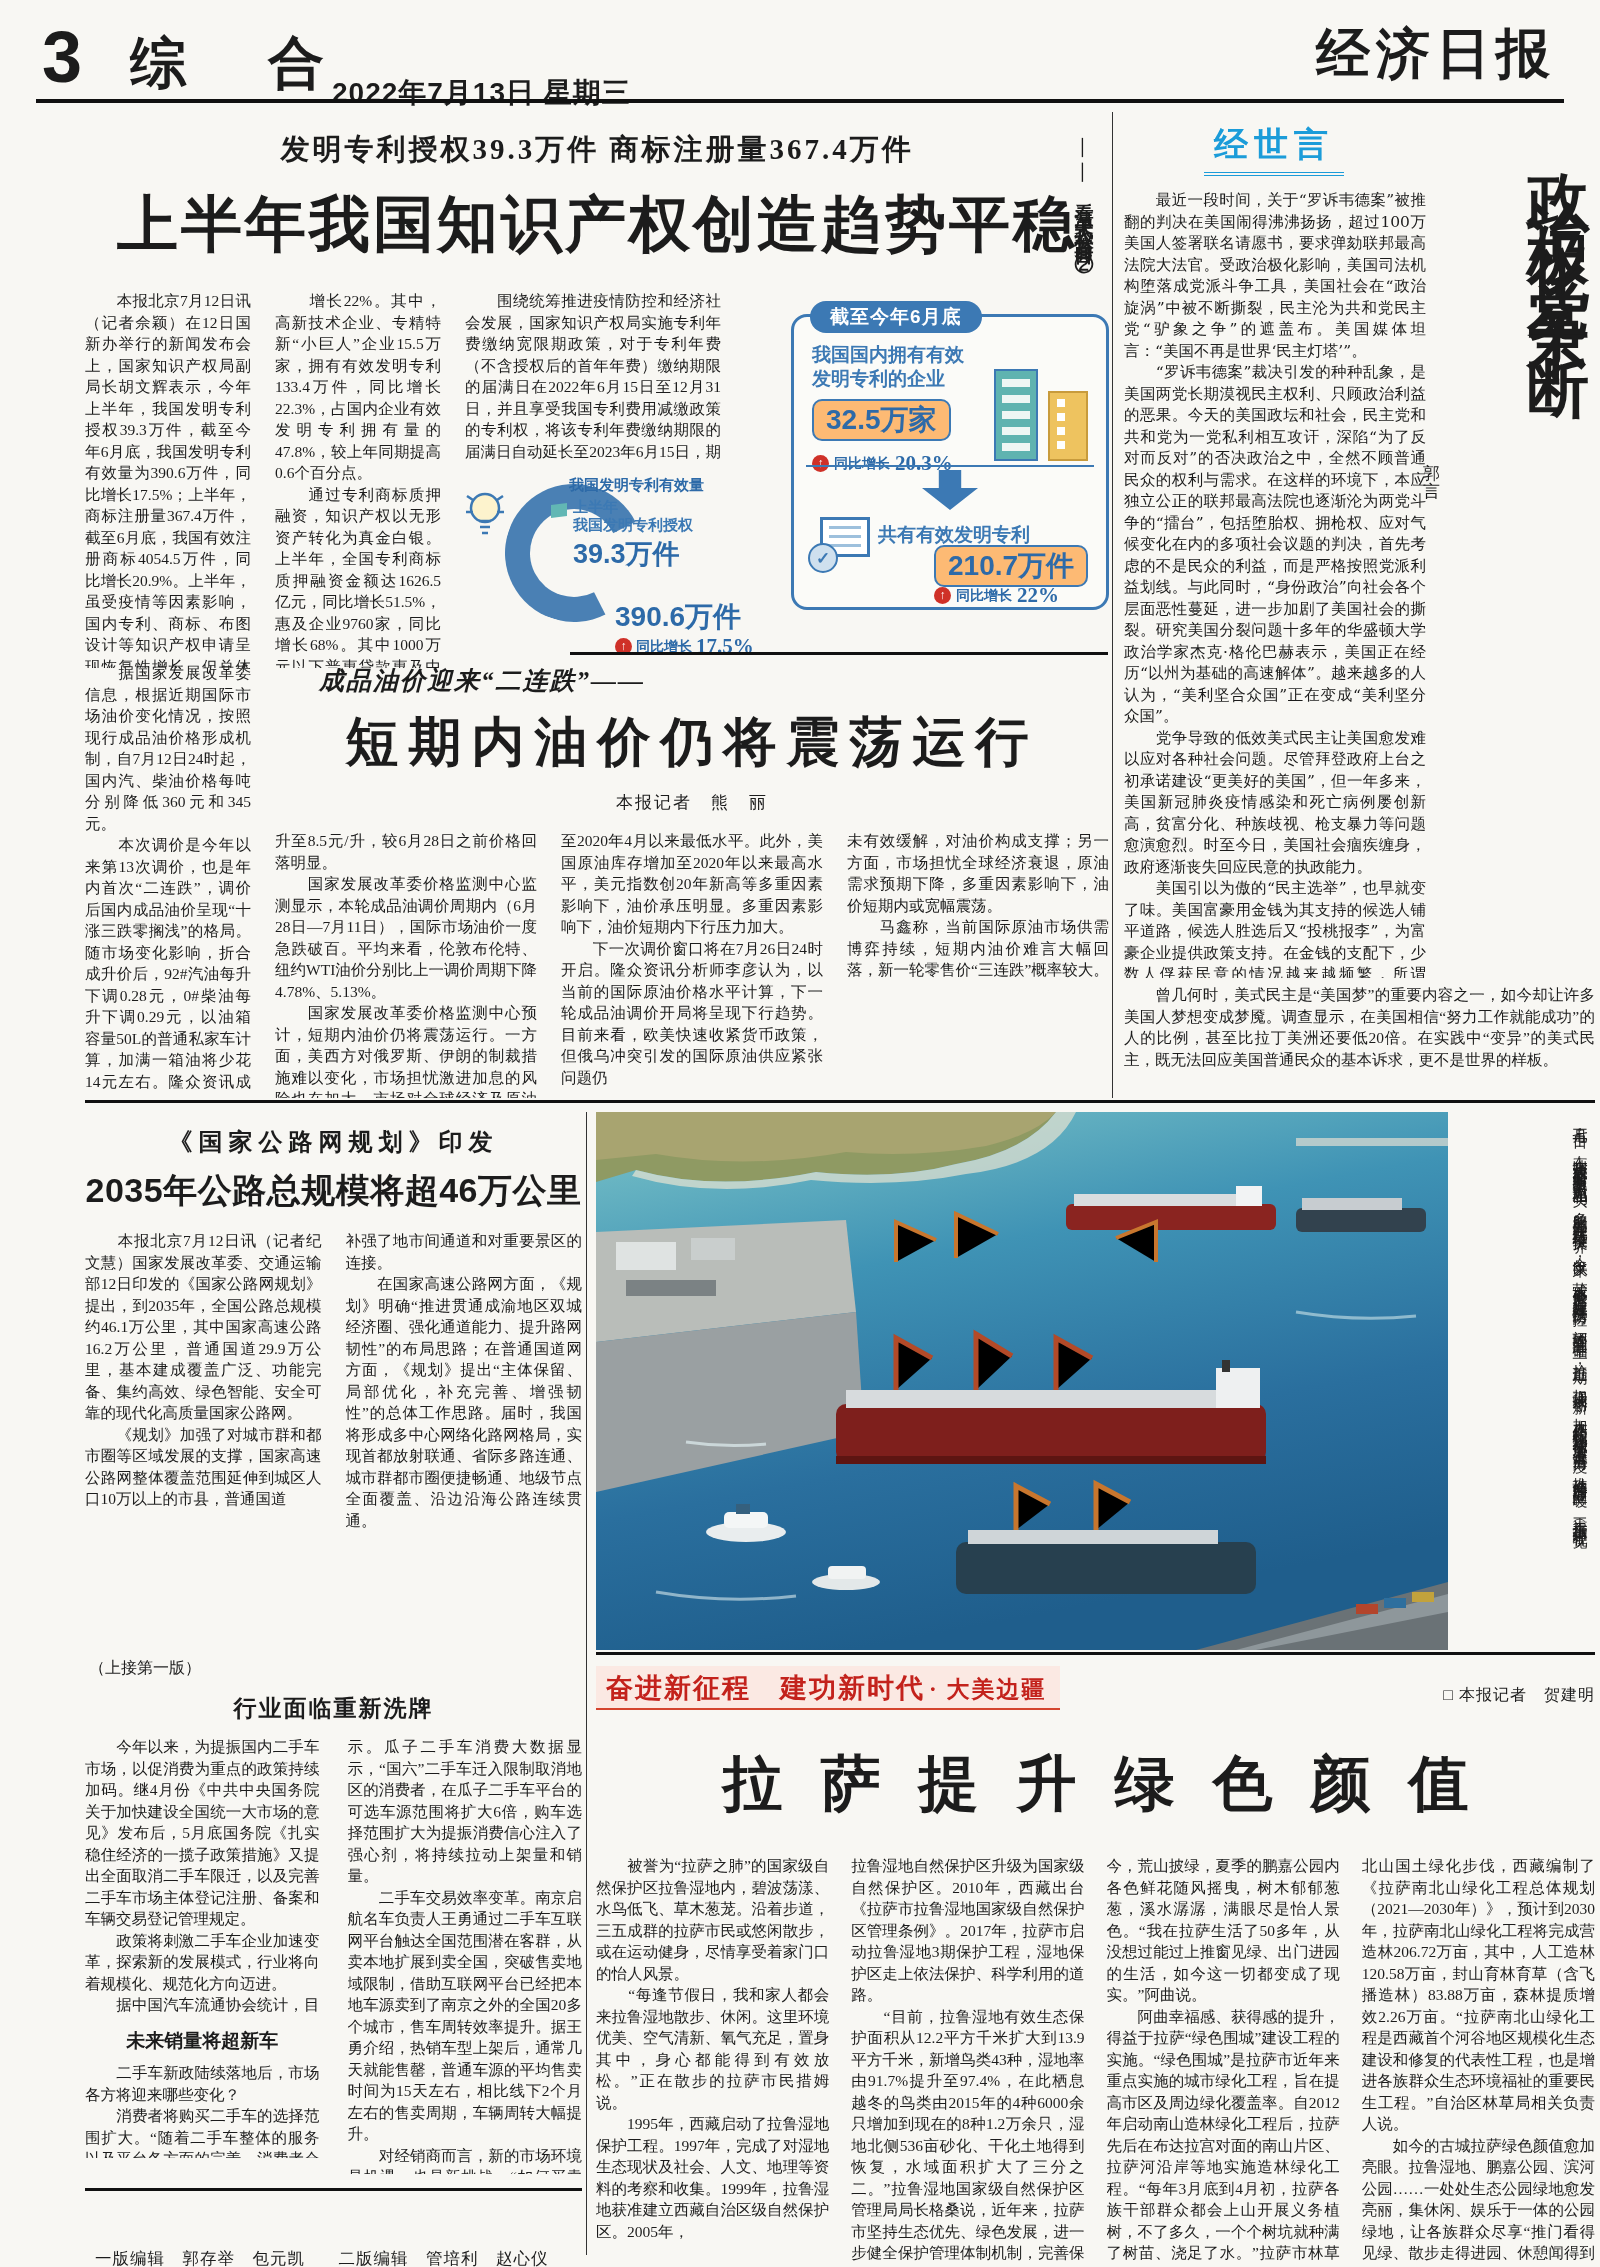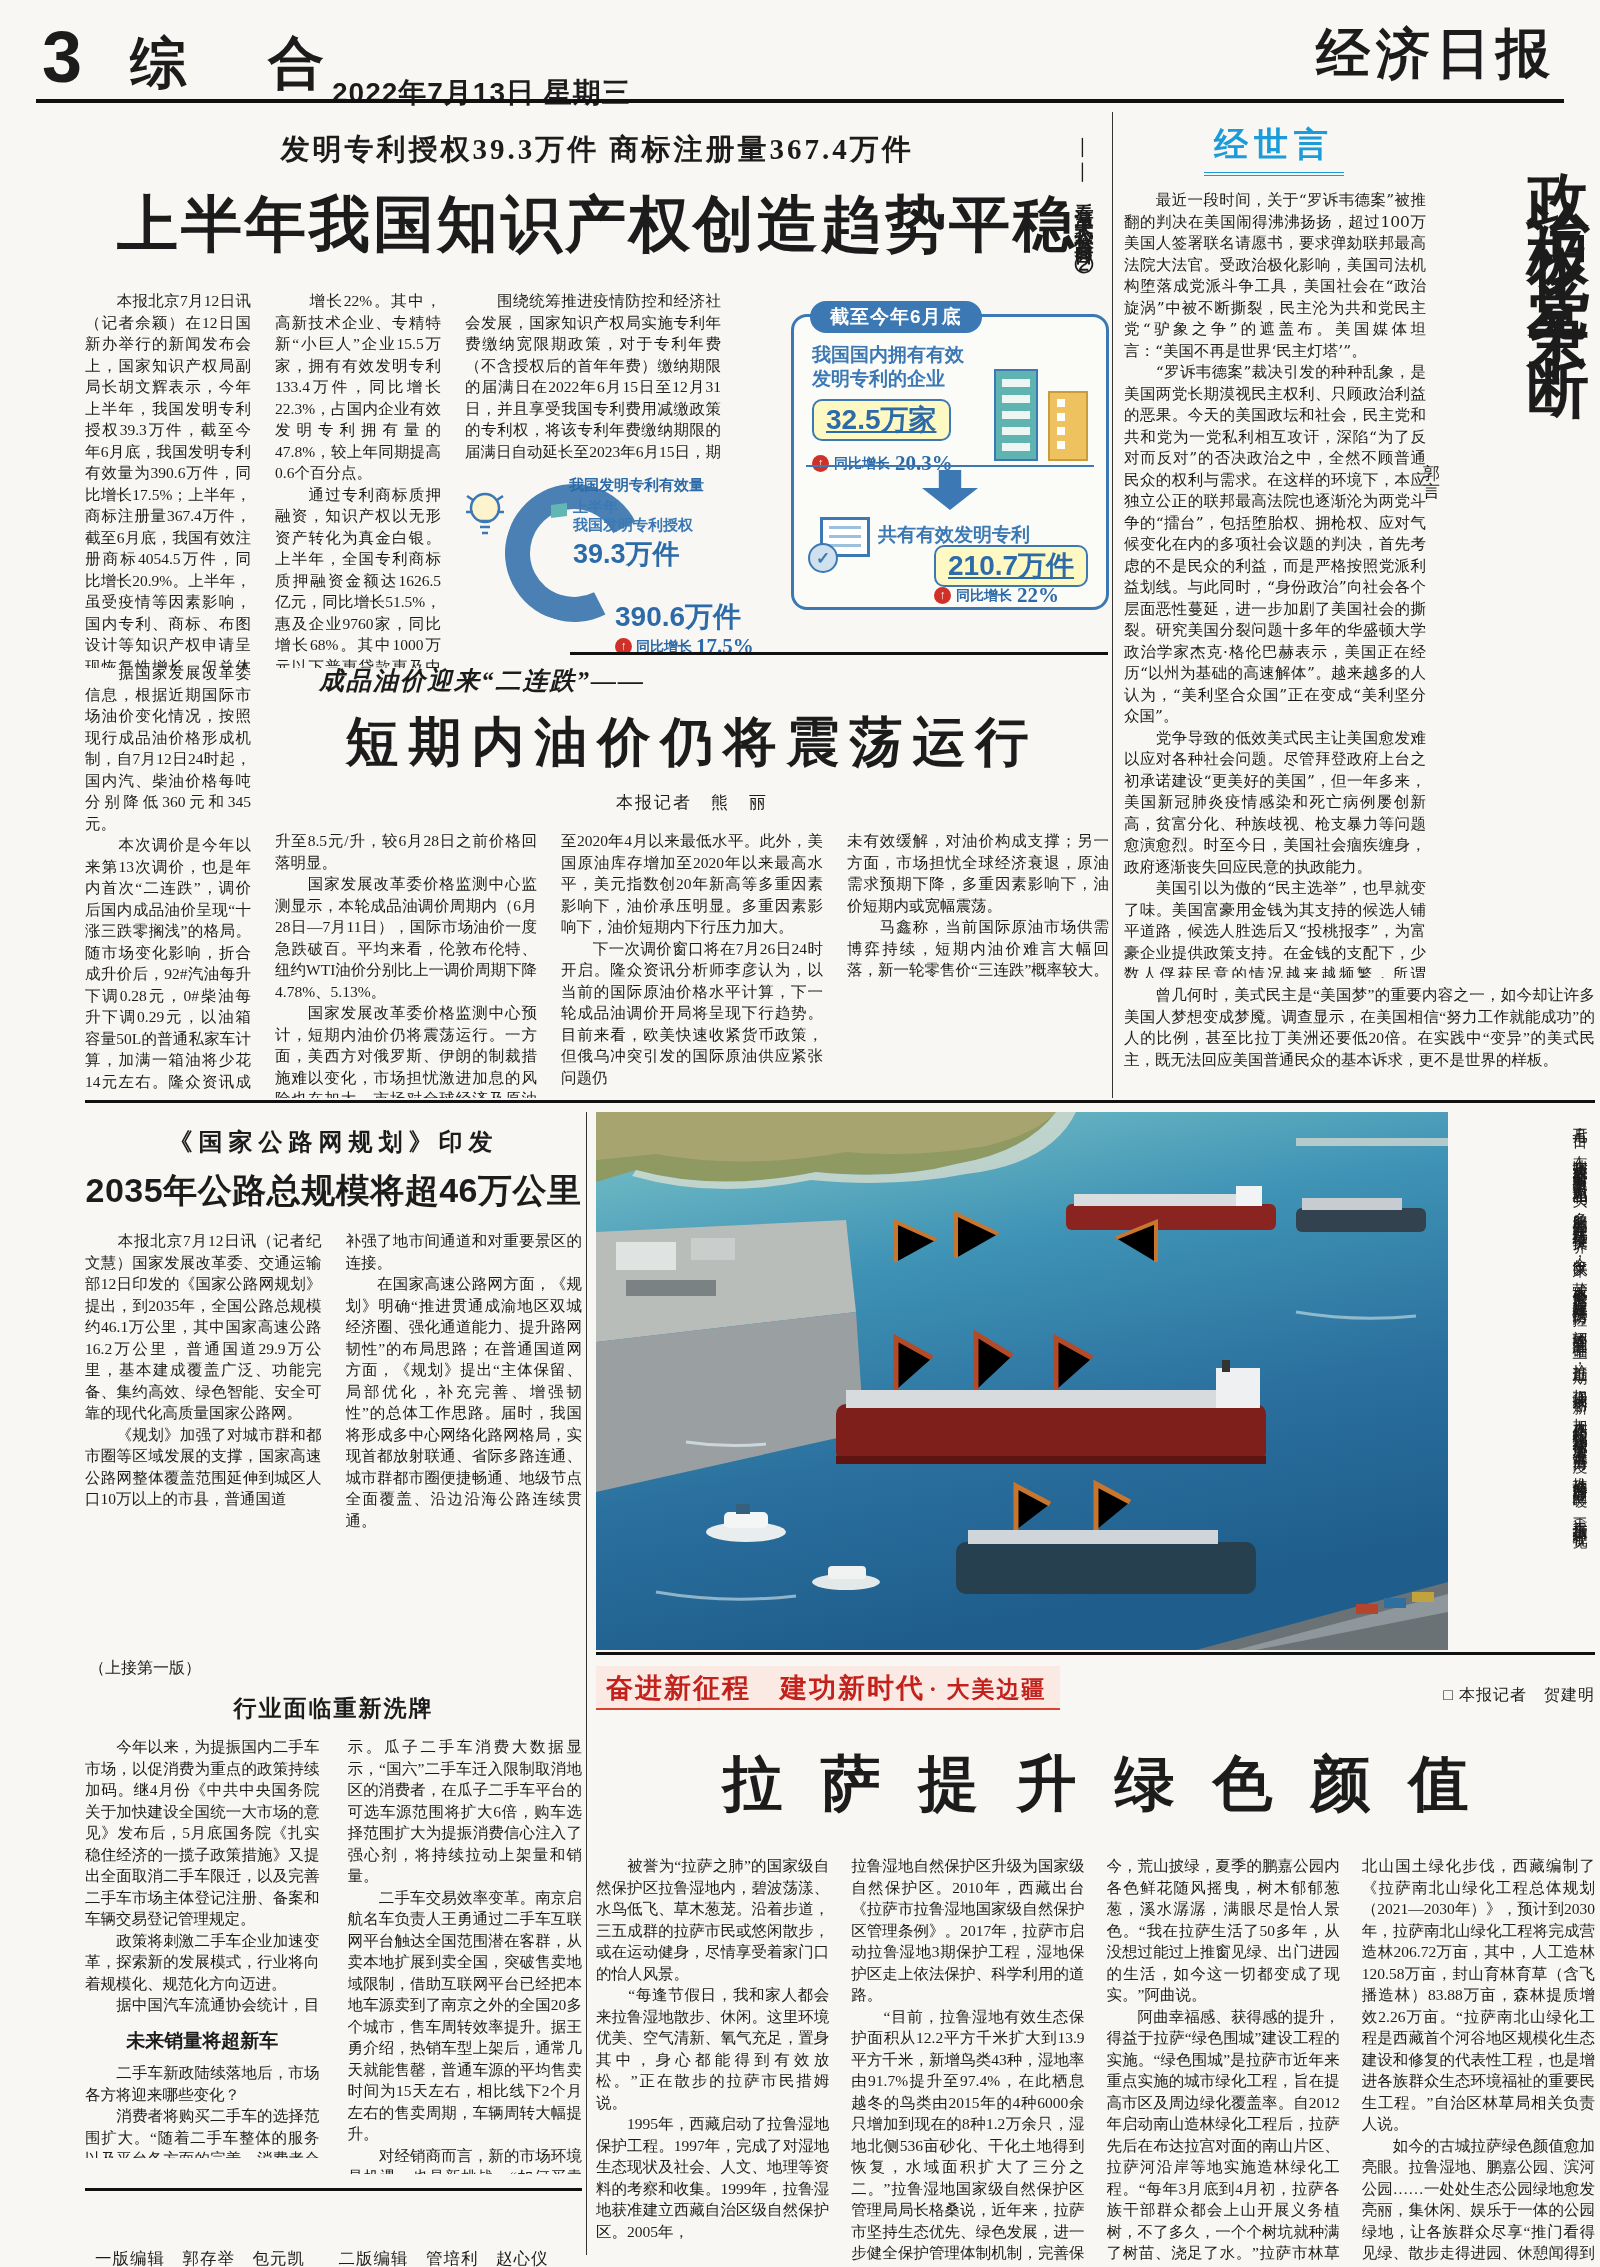--- a/index.html
+++ b/index.html
@@ -38,21 +38,21 @@
   .dval-b { position:absolute; left:150px; top:128px; color:#2d6aa8; font-weight:900; font-size:28px; font-family:"Liberation Sans",sans-serif; white-space:nowrap; }
   .dgrow { position:absolute; left:150px; top:164px; display:flex; align-items:center; gap:4px; white-space:nowrap; }
   .redup { width:17px; height:17px; background:#cf3128; border-radius:50%; color:#fff; font-size:12px; line-height:17px; text-align:center; font-weight:700; flex:0 0 17px; font-family:"Liberation Sans",sans-serif; }
   .growlab { color:#2d6aa8; font-weight:700; font-size:14px; font-family:"Liberation Sans",sans-serif; }
   .growval { color:#2d6aa8; font-weight:900; font-size:21px; font-family:Liberation Serif, serif; }
 
   
   #bluebox { position:absolute; right:0; top:24px; width:318px; height:296px; border:3px solid #3c79b4; border-radius:16px; background:#fbfbf8; }
   #bluebox .hdr { position:absolute; left:16px; top:-16px; background:#3c79b4; color:#fff; font-weight:700; font-size:19px; padding:3px 20px; border-radius:16px; font-family:"Liberation Sans",sans-serif; letter-spacing:1px; }
   #bluebox .lab { color:#3c79b4; font-weight:900; font-size:19px; line-height:24px; font-family:"Liberation Sans",sans-serif; }
-  .pill { display:inline-block; border:2px solid #3c79b4; border-radius:10px; padding:0 12px; color:#2d6aa8; font-weight:900; font-size:28px; font-family:"Liberation Sans",sans-serif; background:#fef9c3;text-decoration:underline; }
+  .pill { display:inline-block; border:2px solid #3c79b4; border-radius:10px; padding:0 12px; color:#2d6aa8; font-weight:900; font-size:28px; font-family:"Liberation Sans",sans-serif; background:#fdba74; }
   #bluebox .row1 { padding:26px 0 0 18px; width:190px; }
   #bluebox .grow { display:flex; align-items:center; gap:5px; margin:10px 0 0 18px; }
   .bldg { position:absolute; }
   .bldg .b1 { position:absolute; right:58px; bottom:0; width:44px; height:92px; background:#5fb3b0; border:2px solid #3c79b4; }
   .bldg .b1 i { display:block; height:8px; background:#eef6f4; margin:8px 6px 0 6px; }
   .bldg .b2 { position:absolute; right:8px; bottom:0; width:40px; height:70px; background:#eec35f; border:2px solid #c89b3c; }
   .bldg .b2 i { display:block; width:8px; height:8px; background:#fff; margin:6px 0 0 7px; }
   #bluebox .divline { position:absolute; left:12px; right:12px; top:148px; height:2px; background:#3c79b4; }
   #bluebox .darrow { position:absolute; left:50%; top:153px; transform:translateX(-50%); width:56px; height:40px; background:#3c79b4; clip-path:polygon(30% 0,70% 0,70% 45%,100% 45%,50% 100%,0 45%,30% 45%); }
   #cert { position:absolute; left:14px; top:200px; width:62px; height:58px; }

